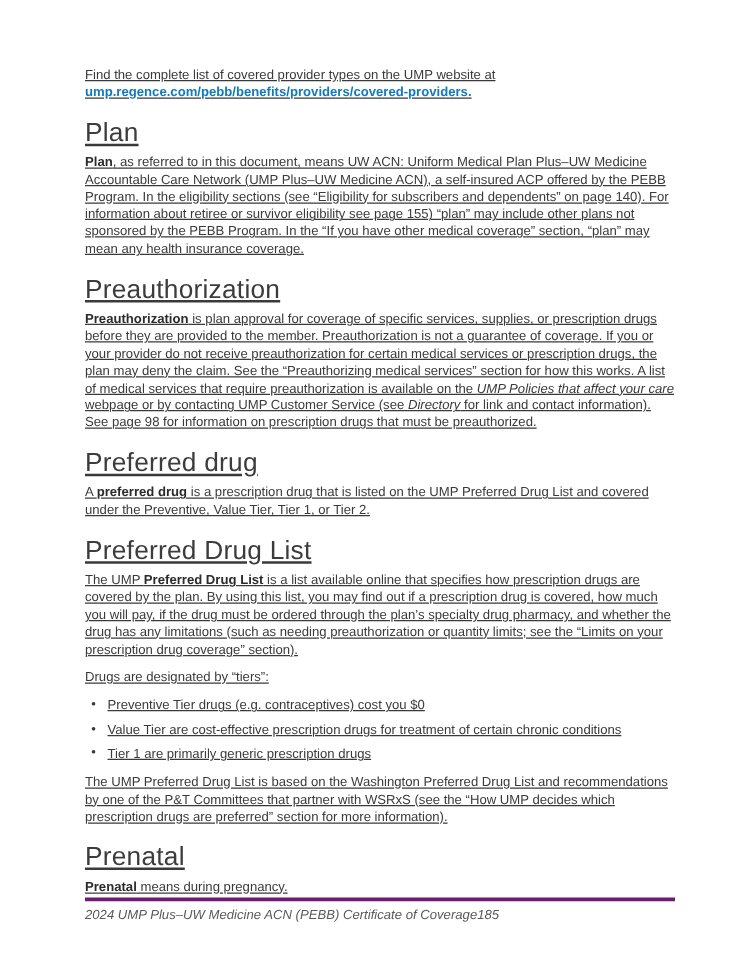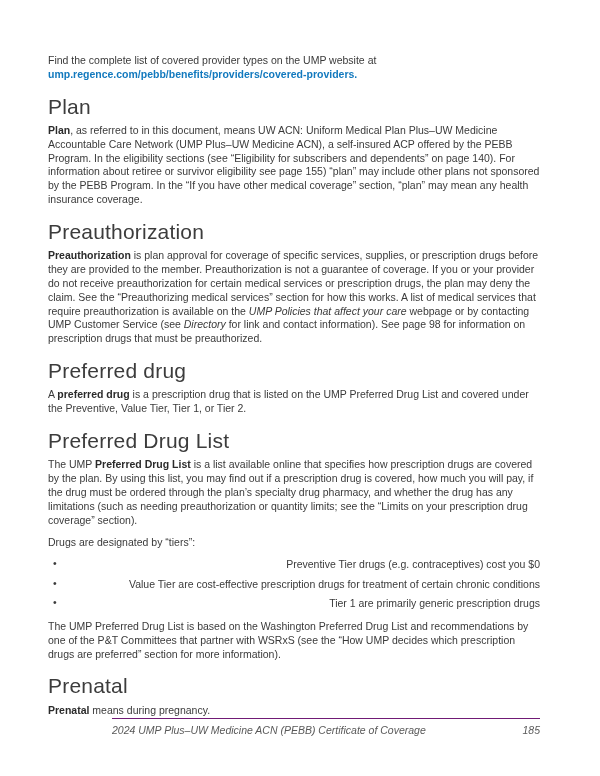--- a/index.html
+++ b/index.html
@@ -12,23 +12,24 @@
     height: 776px;
     position: relative;
     font-family: "Liberation Sans", "DejaVu Sans", sans-serif;
     color: #3a3a3a;
     overflow: hidden;
   }
   .page {
     position: absolute;
     inset: 0;
     box-sizing: border-box;
-    padding: 54px 60px 0 48px;
+    padding: 54px 60px 0 68px;
     font-size: 10.5px;
     line-height: 1.32;
+    text-decoration: underline;
   }
   h1.section-heading {
     font-size: 21px;
     font-weight: 300;
     color: #3c3c3c;
     margin: 13px 0 5px 0;
     letter-spacing: 0.2px;
     line-height: 1.15;
   }
   p.para {
@@ -40,47 +41,44 @@
   a.link {
     color: #1279be;
     font-weight: bold;
     text-decoration: none;
     cursor: pointer;
   }
   ul.bullet-list {
     list-style: none;
     margin: 1px 0 9px 0;
     padding: 0 0 0 5px;
-    text-align: right;
   }
   ul.bullet-list li {
     position: relative;
     padding-left: 13px;
     margin-bottom: 5.5px;
   }
   ul.bullet-list li::before {
     content: "\2022";
     position: absolute;
     left: 0;
     top: -1px;
     color: #3a3a3a;
   }
   .footer {
     position: absolute;
     left: 68px;
     right: 60px;
     top: 718px;
-    border-top: 1px solid #701a75;
+    border-top: 3px solid #701a75;
     padding-top: 5px;
     display: flex;
-    justify-content: space-between;
     font-style: italic;
     color: #595959;
     font-size: 10.5px;
-    margin-left: 44px;
   }
 </style>
 </head>
 <body>
 
 <div class="page">
   <div id="content">
       <p class="para"><span class="normal">Find the complete list of covered provider types on the UMP website at </span><a class="link" href="#">ump.regence.com/pebb/benefits/providers/covered-providers.</a></p>
       <h1 class="section-heading">Plan</h1>
       <p class="para"><span class="bold">Plan</span><span class="normal">, as referred to in this document, means UW ACN: Uniform Medical Plan Plus–UW Medicine Accountable Care Network (UMP Plus–UW Medicine ACN), a self-insured ACP offered by the PEBB Program. In the eligibility sections (see “Eligibility for subscribers and dependents” on page 140). For information about retiree or survivor eligibility see page 155) “plan” may include other plans not sponsored by the PEBB Program. In the “If you have other medical coverage” section, “plan” may mean any health insurance coverage.</span></p>

